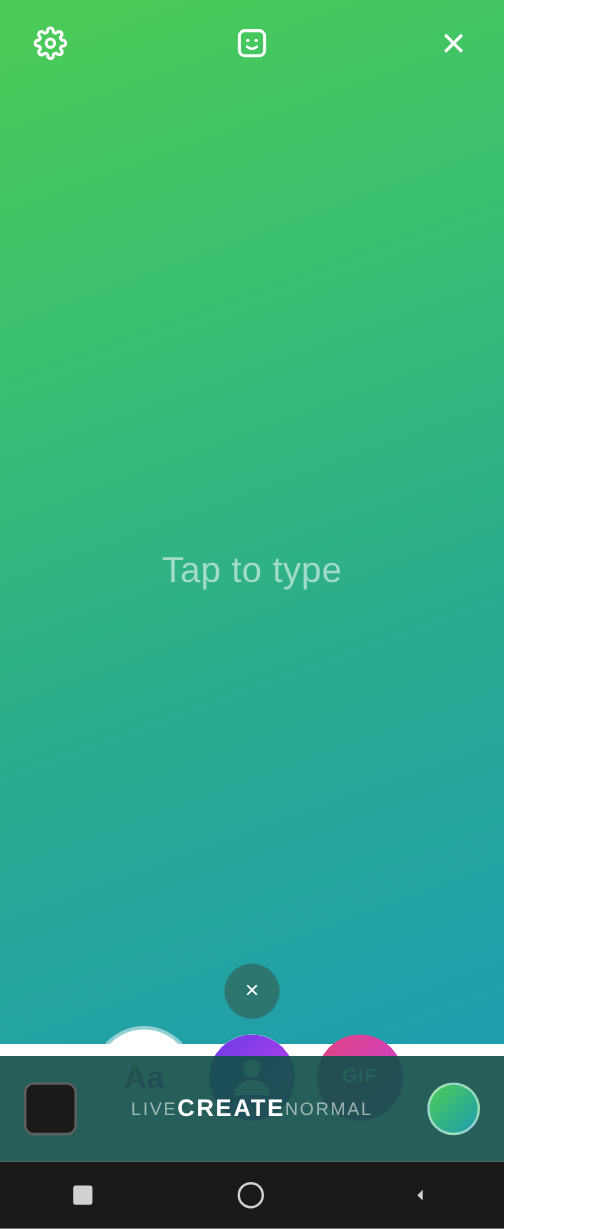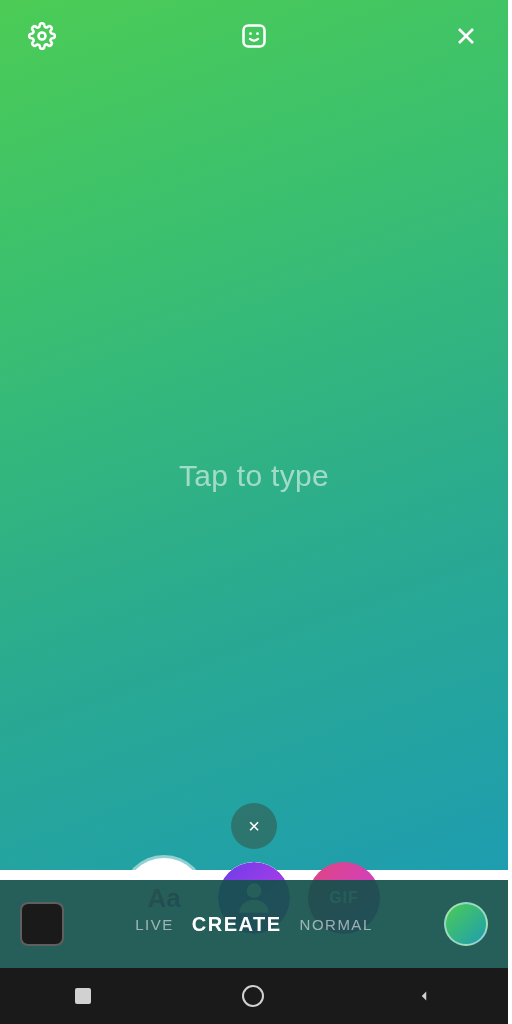--- a/index.html
+++ b/index.html
@@ -4,21 +4,21 @@
   <style>
     * { margin: 0; padding: 0; box-sizing: border-box; }
     html, body {
       width: 512px;
       height: 1024px;
       overflow: hidden;
       font-family: -apple-system, BlinkMacSystemFont, 'Segoe UI', sans-serif;
     }
 
     .screen {
-      width: 508px;
+      width: 420px;
       height: 1024px;
       display: flex;
       flex-direction: column;
       position: relative;
     }
 
     
     .gradient-bg {
       position: absolute;
       top: 0;
@@ -190,21 +190,20 @@
       height: 44px;
       background: #1a1a1a;
       border-radius: 8px;
       cursor: pointer;
       border: 2px solid rgba(255,255,255,0.3);
     }
 
     .mode-tabs {
       display: flex;
       align-items: center;
-      gap: 18px;
       justify-content: space-between;
     }
 
     .mode-tab {
       font-size: 15px;
       font-weight: 500;
       color: rgba(255,255,255,0.55);
       letter-spacing: 1.5px;
       cursor: pointer;
       text-transform: uppercase;

